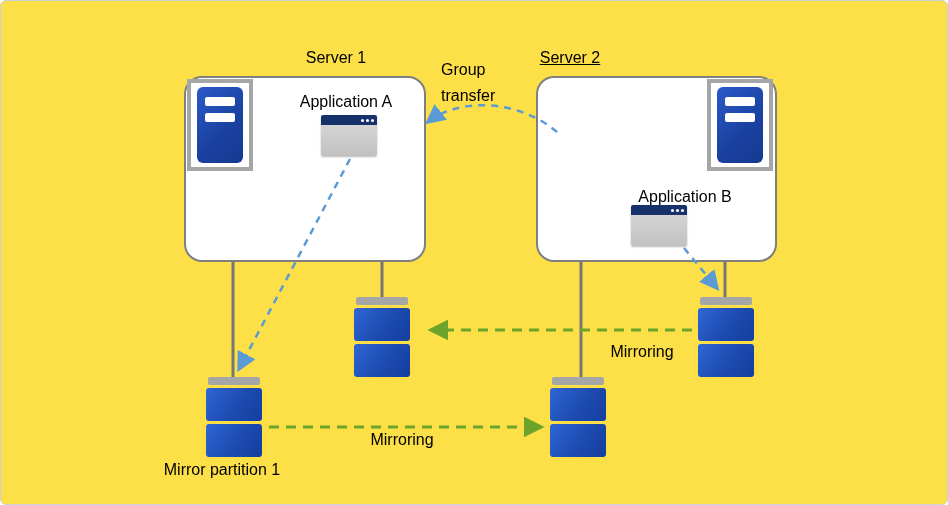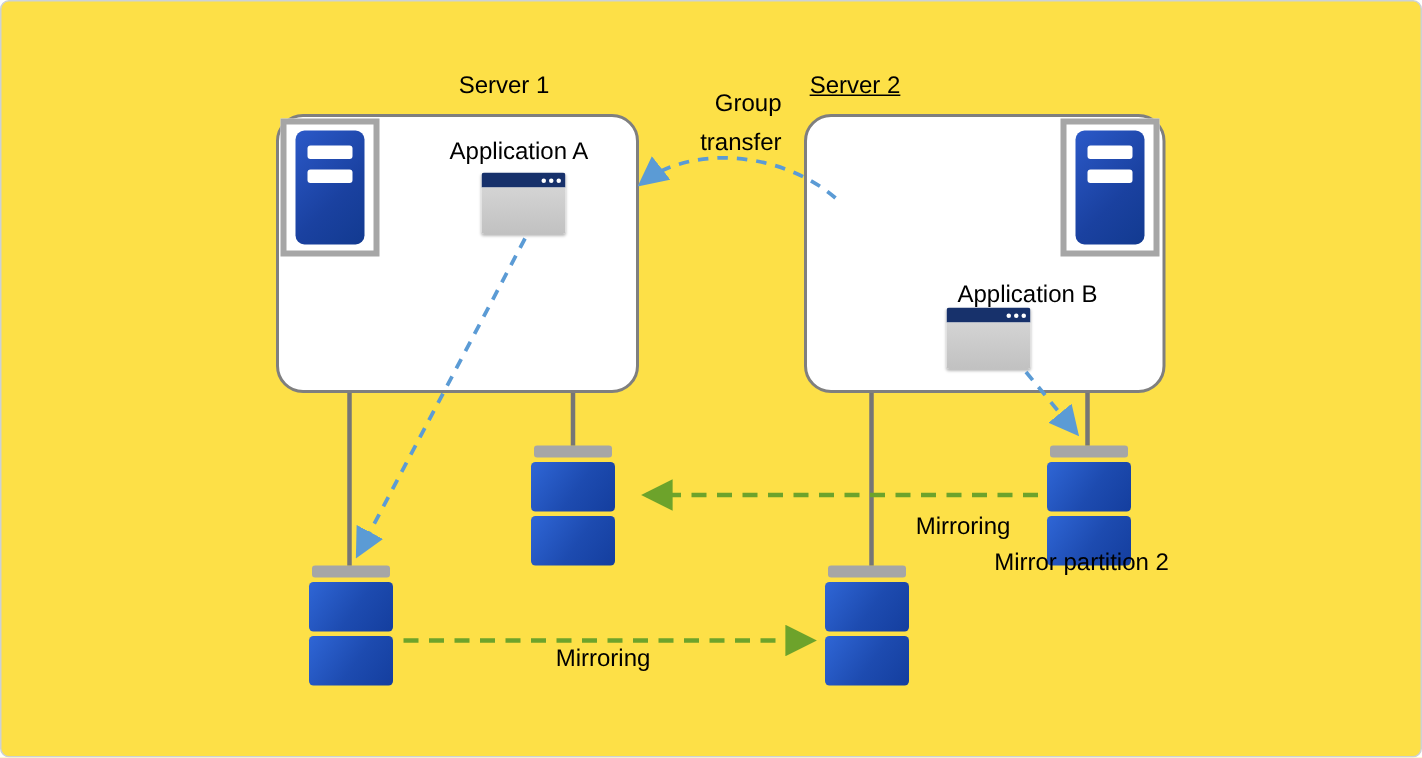--- a/index.html
+++ b/index.html
@@ -65,21 +65,21 @@
     width:56px; height:33px; border-radius:3px;
     background:linear-gradient(125deg,#2f66d6 0%, #1d4bb0 55%, #143e9e 100%);
   }
 
   
   .label {
     position:absolute; font-size:16px; color:#000000;
     white-space:nowrap; transform:translateX(-50%);
     z-index:5;
   }
-  .label.wrap { white-space:normal; width:80px; text-align:right; line-height:1.6; }
+  .label.wrap { white-space:normal; width:80px; text-align:left; line-height:1.6; }
   .lbl-server1 { left:335px; top:48px; }
   .lbl-server2 { left:569px; top:48px;text-decoration:underline; }
   .lbl-group   { left:480px; top:56px; }
   .lbl-appa    { left:345px; top:92px; }
   .lbl-appb    { left:684px; top:187px;text-align:center; }
   .lbl-mir-top { left:641px; top:342px; }
   .lbl-mp2     { left:720px; top:366px; }
   .lbl-mir-bot { left:401px; top:430px; }
   .lbl-mp1     { left:221px; top:460px; }
 
@@ -150,22 +150,22 @@
     <div class="disk-seg"></div>
     <div class="disk-seg"></div>
   </div>
 
   <div class="label lbl-server1">Server 1</div>
   <div class="label lbl-server2">Server 2</div>
   <div class="label wrap lbl-group">Group transfer</div>
   <div class="label lbl-appa">Application A</div>
   <div class="label lbl-appb">Application B</div>
   <div class="label lbl-mir-top">Mirroring</div>
-  <div class="label lbl-mp2">Mirror partition 2</div>
   <div class="label lbl-mir-bot">Mirroring</div>
+  <div class="label lbl-mp1">Mirror partition 1</div>
 
   <svg class="overlay" viewBox="0 0 948 505">
     <defs>
       <marker id="arrow-blue" markerWidth="8" markerHeight="8" refX="6.5" refY="4" orient="auto">
         <path d="M0,0 L8,4 L0,8 Z" fill="#5b9bd5"></path>
       </marker>
       <marker id="arrow-green" markerWidth="7" markerHeight="7" refX="5.8" refY="3.5" orient="auto">
         <path d="M0,0 L7,3.5 L0,7 Z" fill="#6da32b"></path>
       </marker>
     </defs>

